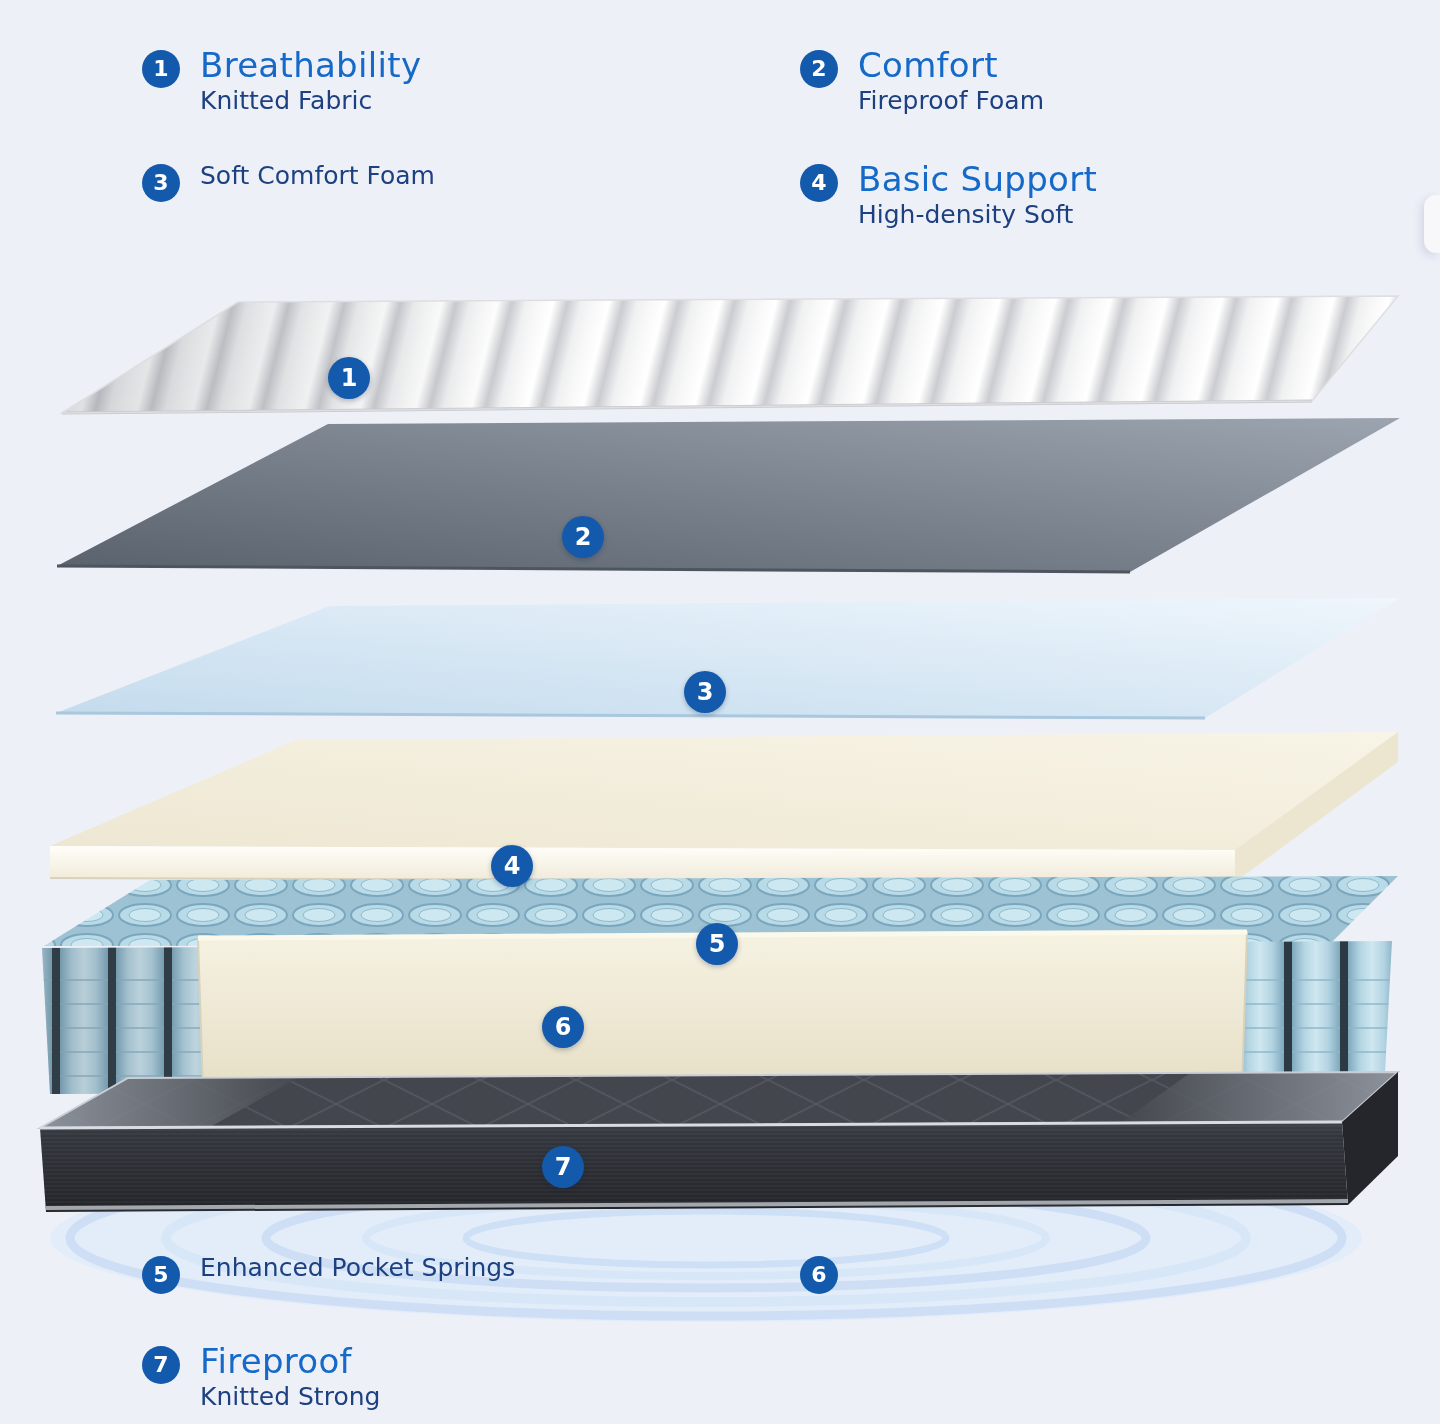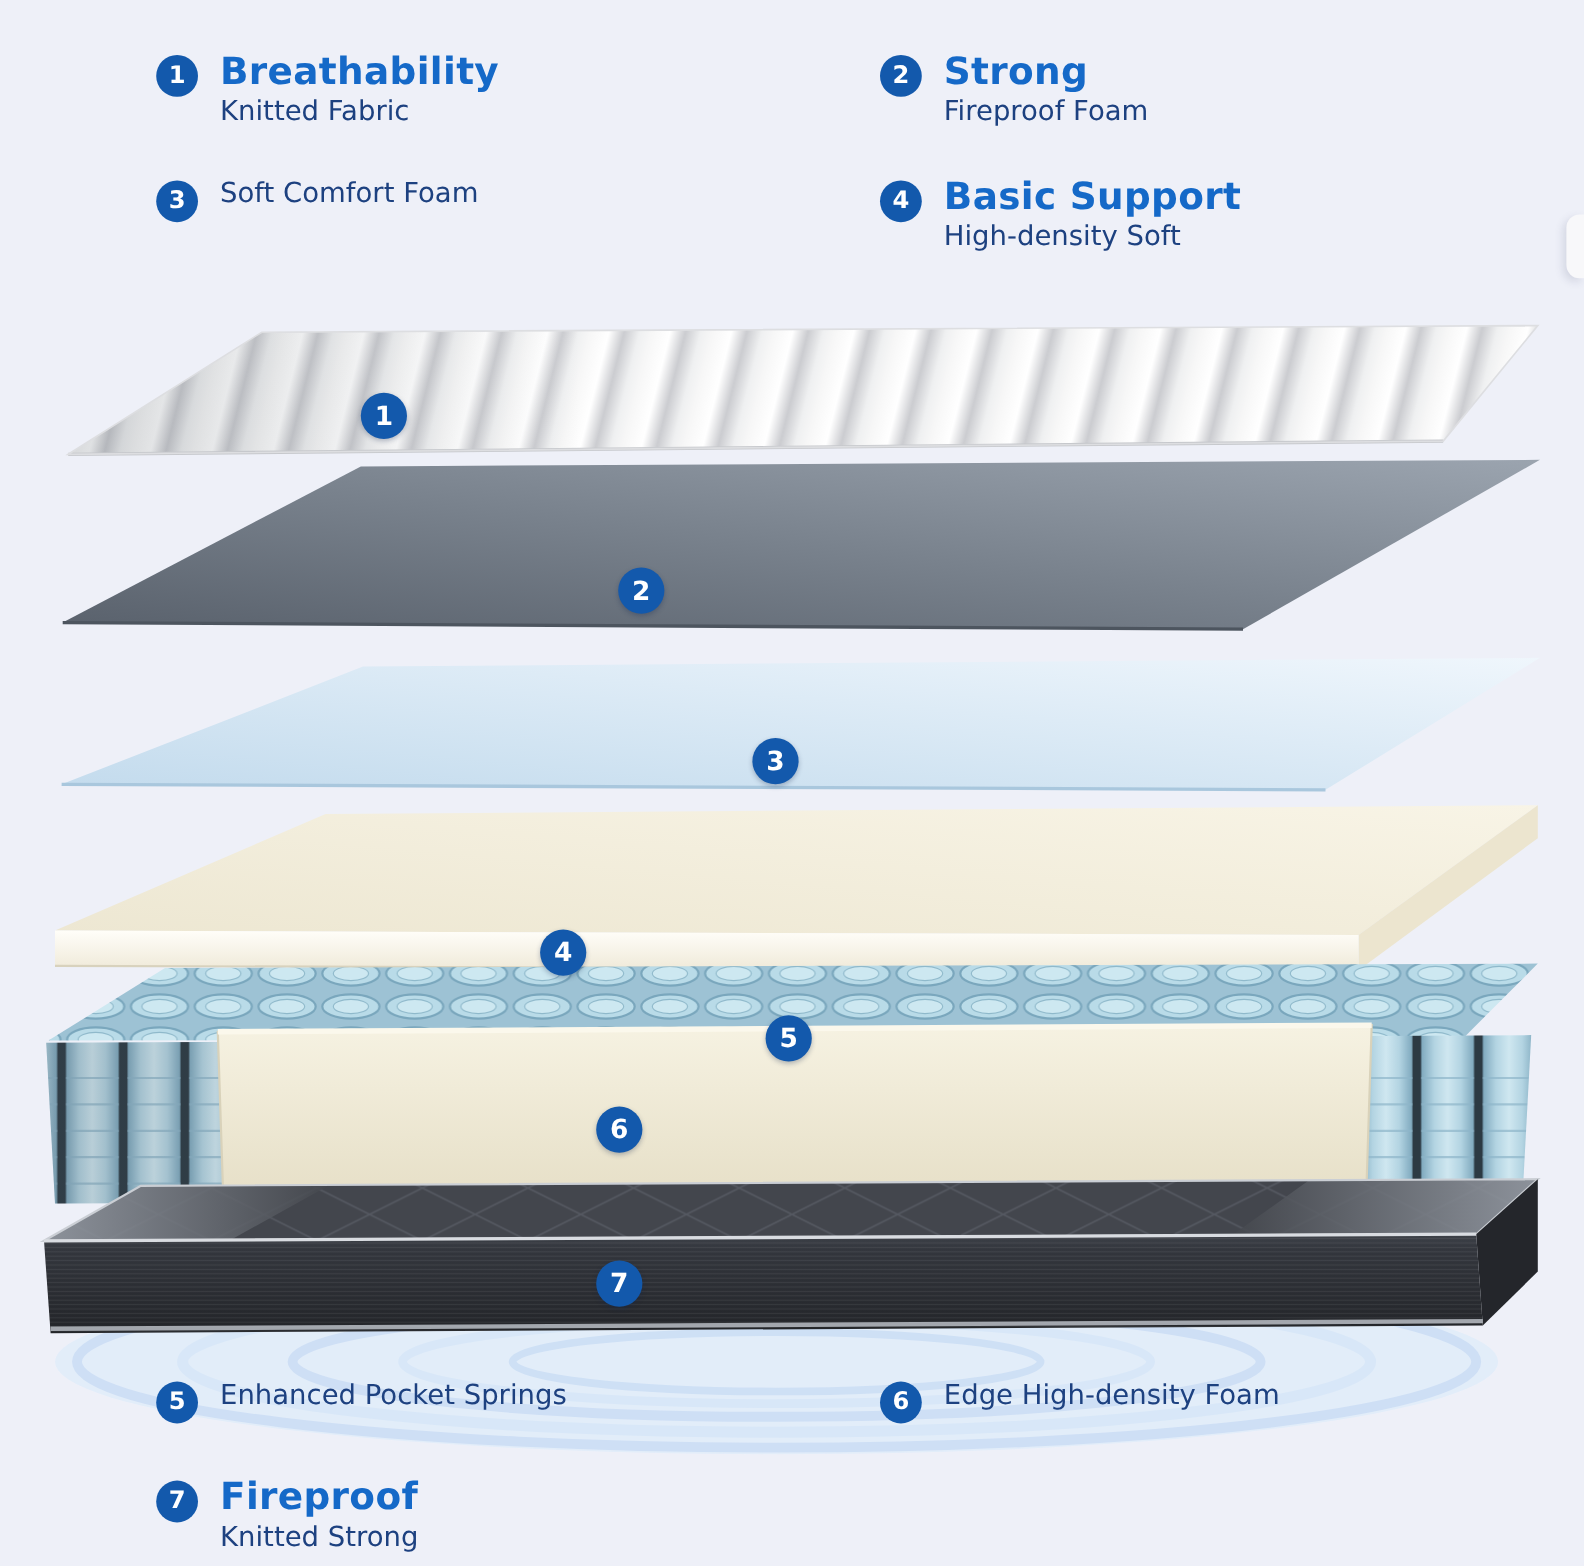--- a/index.html
+++ b/index.html
@@ -22,21 +22,21 @@
 
   .feature{position:absolute;display:flex;gap:20px;align-items:flex-start;}
   .fbadge{
     width:38px;height:38px;border-radius:50%;
     background:var(--badge_blue,#1359ac);color:var(--badge_text,#fff);
     font-weight:bold;font-size:22px;line-height:1;
     display:flex;align-items:center;justify-content:center;
     margin-top:4px;flex:0 0 auto;
   }
   .ftitle{
-    font-size:34px;font-weight:bold;color:var(--title_blue,#1569c8);
+    font-size:34px;font-weight:normal;color:var(--title_blue,#1569c8);
     letter-spacing:.3px;line-height:1.15;white-space:nowrap;
   }
   .fsub{
     font-size:25px;color:var(--subtitle_blue,#1d4180);
     margin-top:1px;white-space:nowrap;
   }
   .f1{left:142px;top:46px;}
   .f2{left:800px;top:46px;}
   .f3{left:142px;top:160px;}
   .f4{left:800px;top:160px;}
@@ -216,21 +216,21 @@
   <div class="feature f1">
     <div class="fbadge">1</div>
     <div class="ftext">
       <div class="ftitle">Breathability</div>
       <div class="fsub">Knitted Fabric</div>
     </div>
   </div>
   <div class="feature f2">
     <div class="fbadge">2</div>
     <div class="ftext">
-      <div class="ftitle">Strong</div>
+      <div class="ftitle">Comfort</div>
       <div class="fsub">Fireproof Foam</div>
     </div>
   </div>
   <div class="feature f3">
     <div class="fbadge">3</div>
     <div class="ftext">
       <div class="fsub">Soft Comfort Foam</div>
     </div>
   </div>
   <div class="feature f4">
@@ -243,21 +243,20 @@
 
   <div class="feature f5">
     <div class="fbadge">5</div>
     <div class="ftext">
       <div class="fsub">Enhanced Pocket Springs</div>
     </div>
   </div>
   <div class="feature f6">
     <div class="fbadge">6</div>
     <div class="ftext">
-      <div class="fsub">Edge High-density Foam</div>
     </div>
   </div>
   <div class="feature f7">
     <div class="fbadge">7</div>
     <div class="ftext">
       <div class="ftitle">Fireproof</div>
       <div class="fsub">Knitted Strong</div>
     </div>
   </div>
 

